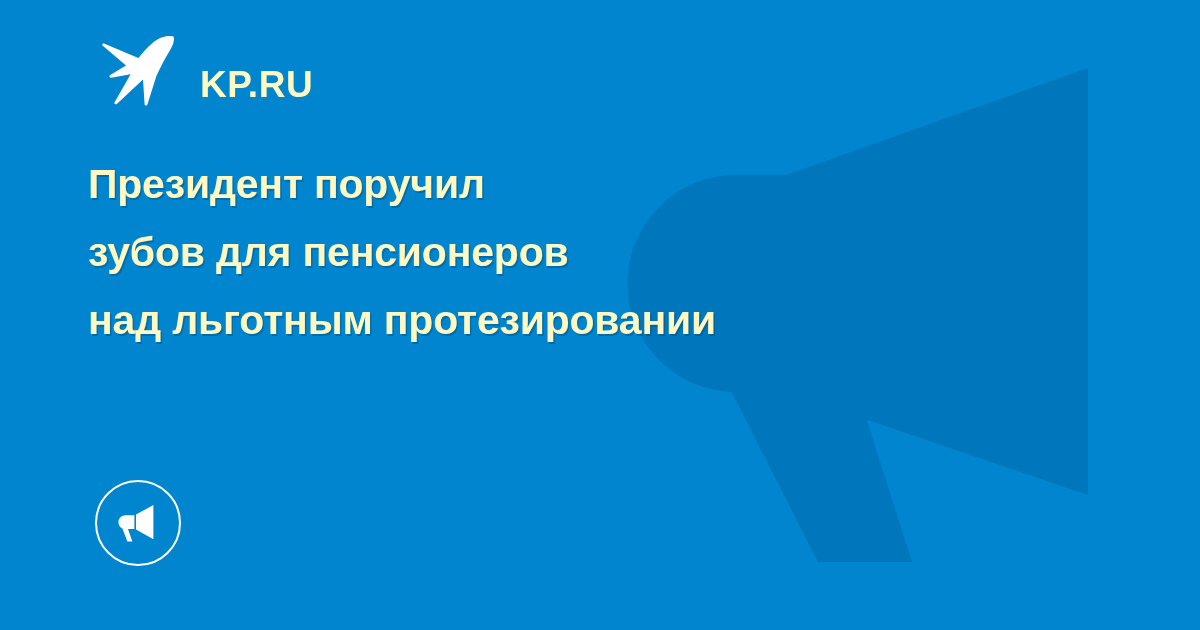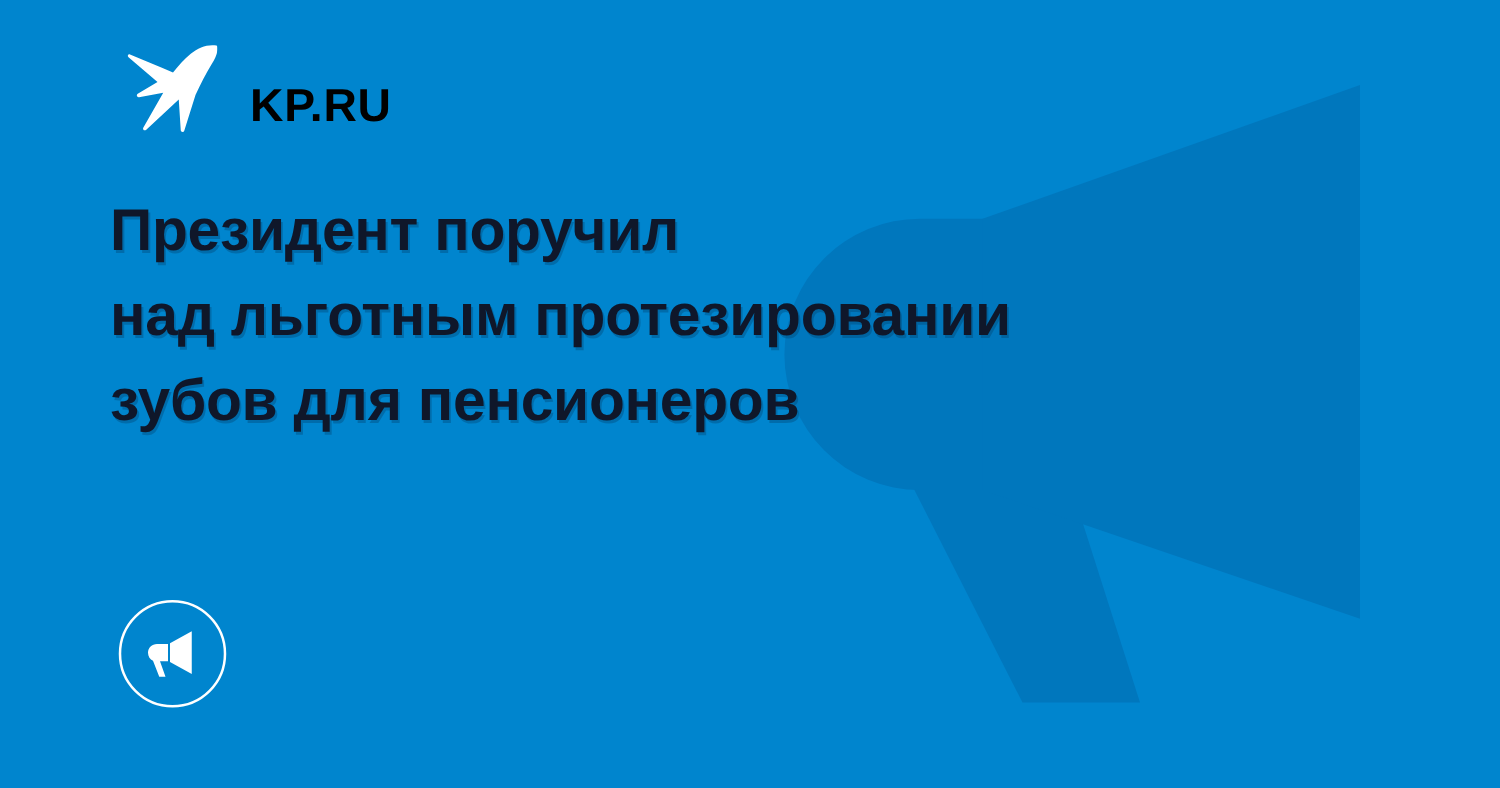--- a/index.html
+++ b/index.html
@@ -40,38 +40,38 @@
 
   .brand-mark {
     width: 74px;
     height: 72px;
     display: block;
     flex: 0 0 auto;
   }
 
   .brand-word {
     margin-left: 26px;
-    color: #000000;
+    color: #fef9c3;
     font-size: 37px;
     font-weight: bold;
     letter-spacing: 0.6px;
     line-height: 1;
     white-space: nowrap;
     margin-top: 29px;
   }
 
   
   .headline {
     position: absolute;
     left: 88px;
     top: 150px;
     width: 920px;
     margin: 0;
-    color: #0f172a;
-    font-size: 47px;
+    color: #fef9c3;
+    font-size: 41px;
     font-weight: bold;
     line-height: 68px;
     letter-spacing: -0.2px;
     text-shadow: 1.5px 2px 0 rgba(0, 52, 90, 0.30);
   }
 
   .headline-line {
     display: block;
     white-space: nowrap;
   }
@@ -134,22 +134,22 @@
                L56.4 42.0
                C60.6 33.2 64.8 24.6 69.4 17.2
                C71.6 13.6 73.6 10.2 73.9 6.0
                C74.0 4.2 74.0 2.6 73.2 2.4 Z"></path>
     </svg>
     <span class="brand-word">KP.RU</span>
   </div>
 
   <h1 class="headline">
     <span class="headline-line">Президент поручил</span>
+    <span class="headline-line">зубов для пенсионеров</span>
     <span class="headline-line">над льготным протезировании</span>
-    <span class="headline-line">зубов для пенсионеров</span>
   </h1>
 
   <div class="badge">
     <svg class="badge-icon" viewBox="0 0 46 46" aria-hidden="true">
       <path fill="#ffffff" d="M10.6 15.2
                L19.4 15.2
                L19.4 29.0
                L13.0 29.0
                L17.4 41.4
                L12.4 41.4

